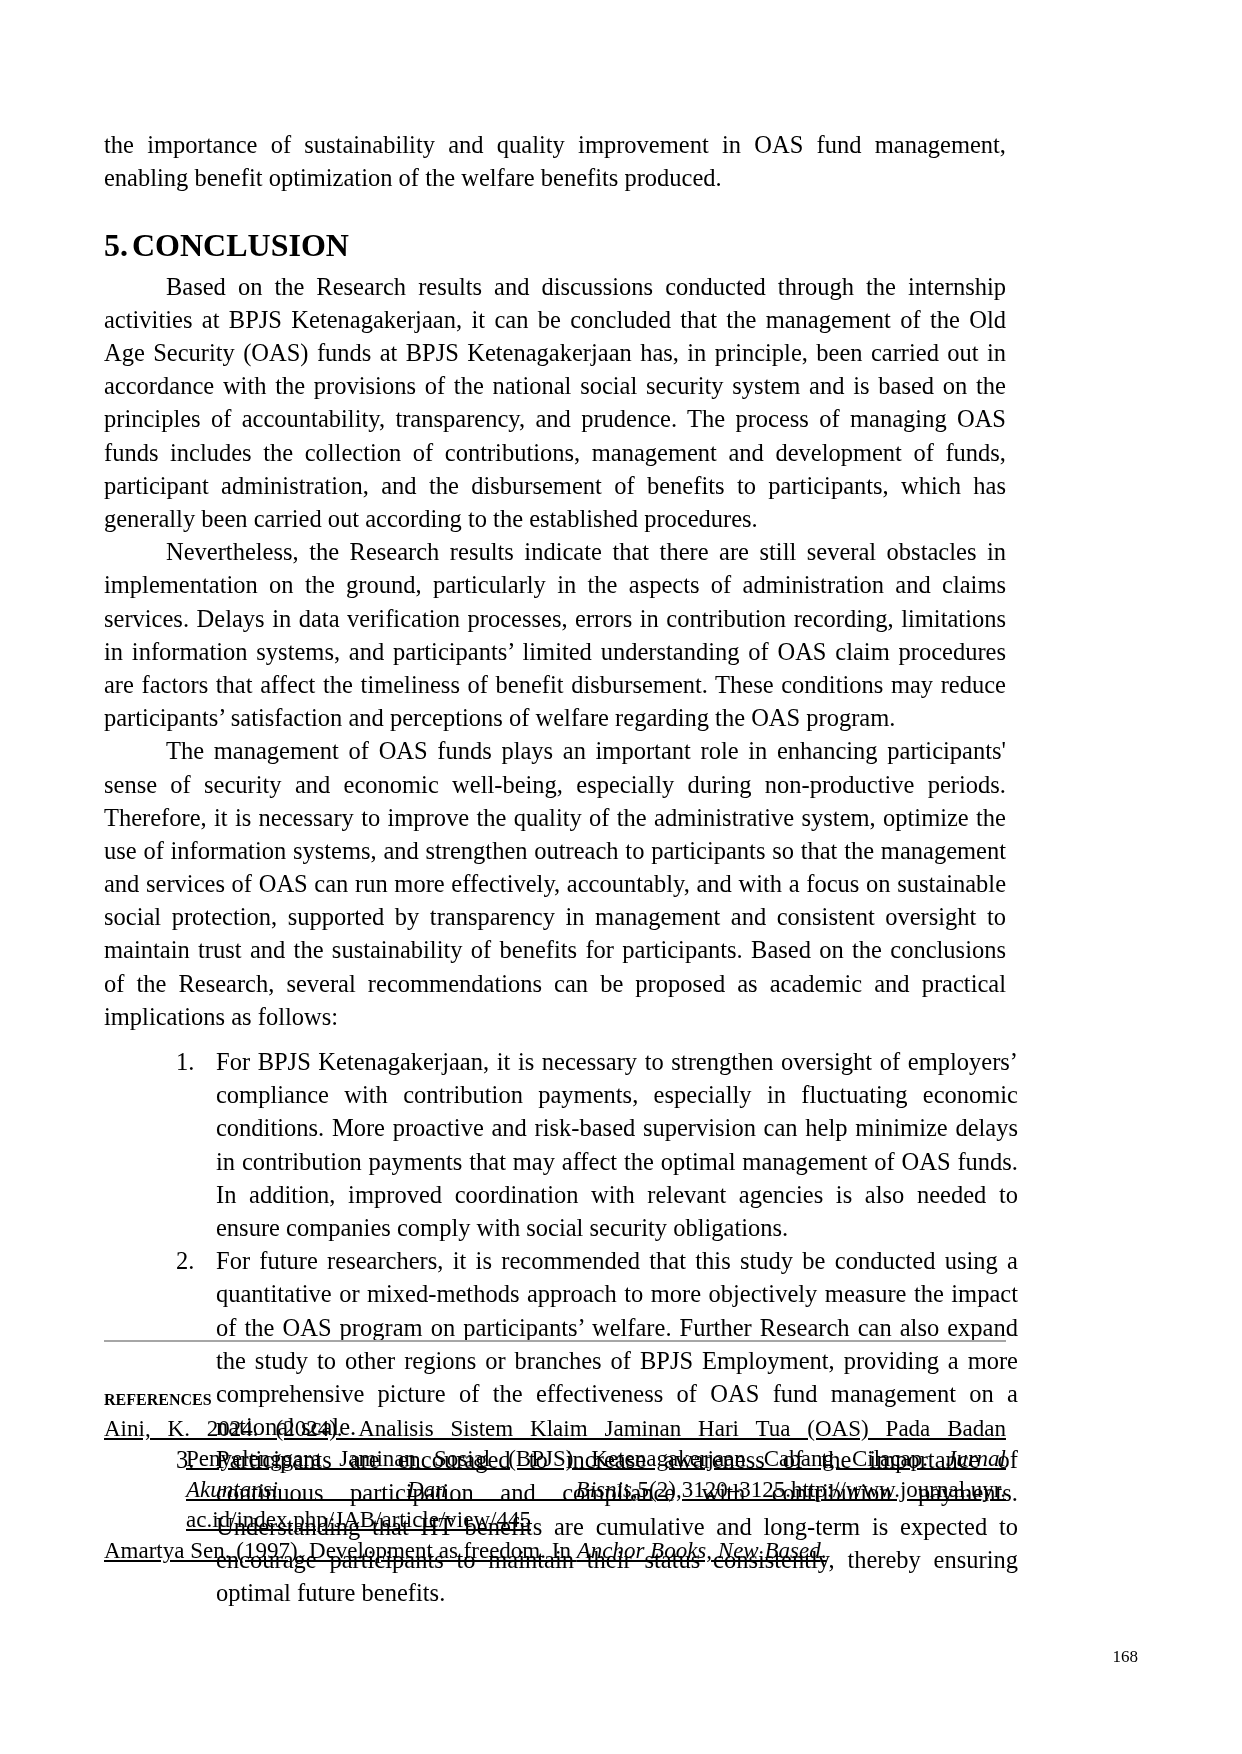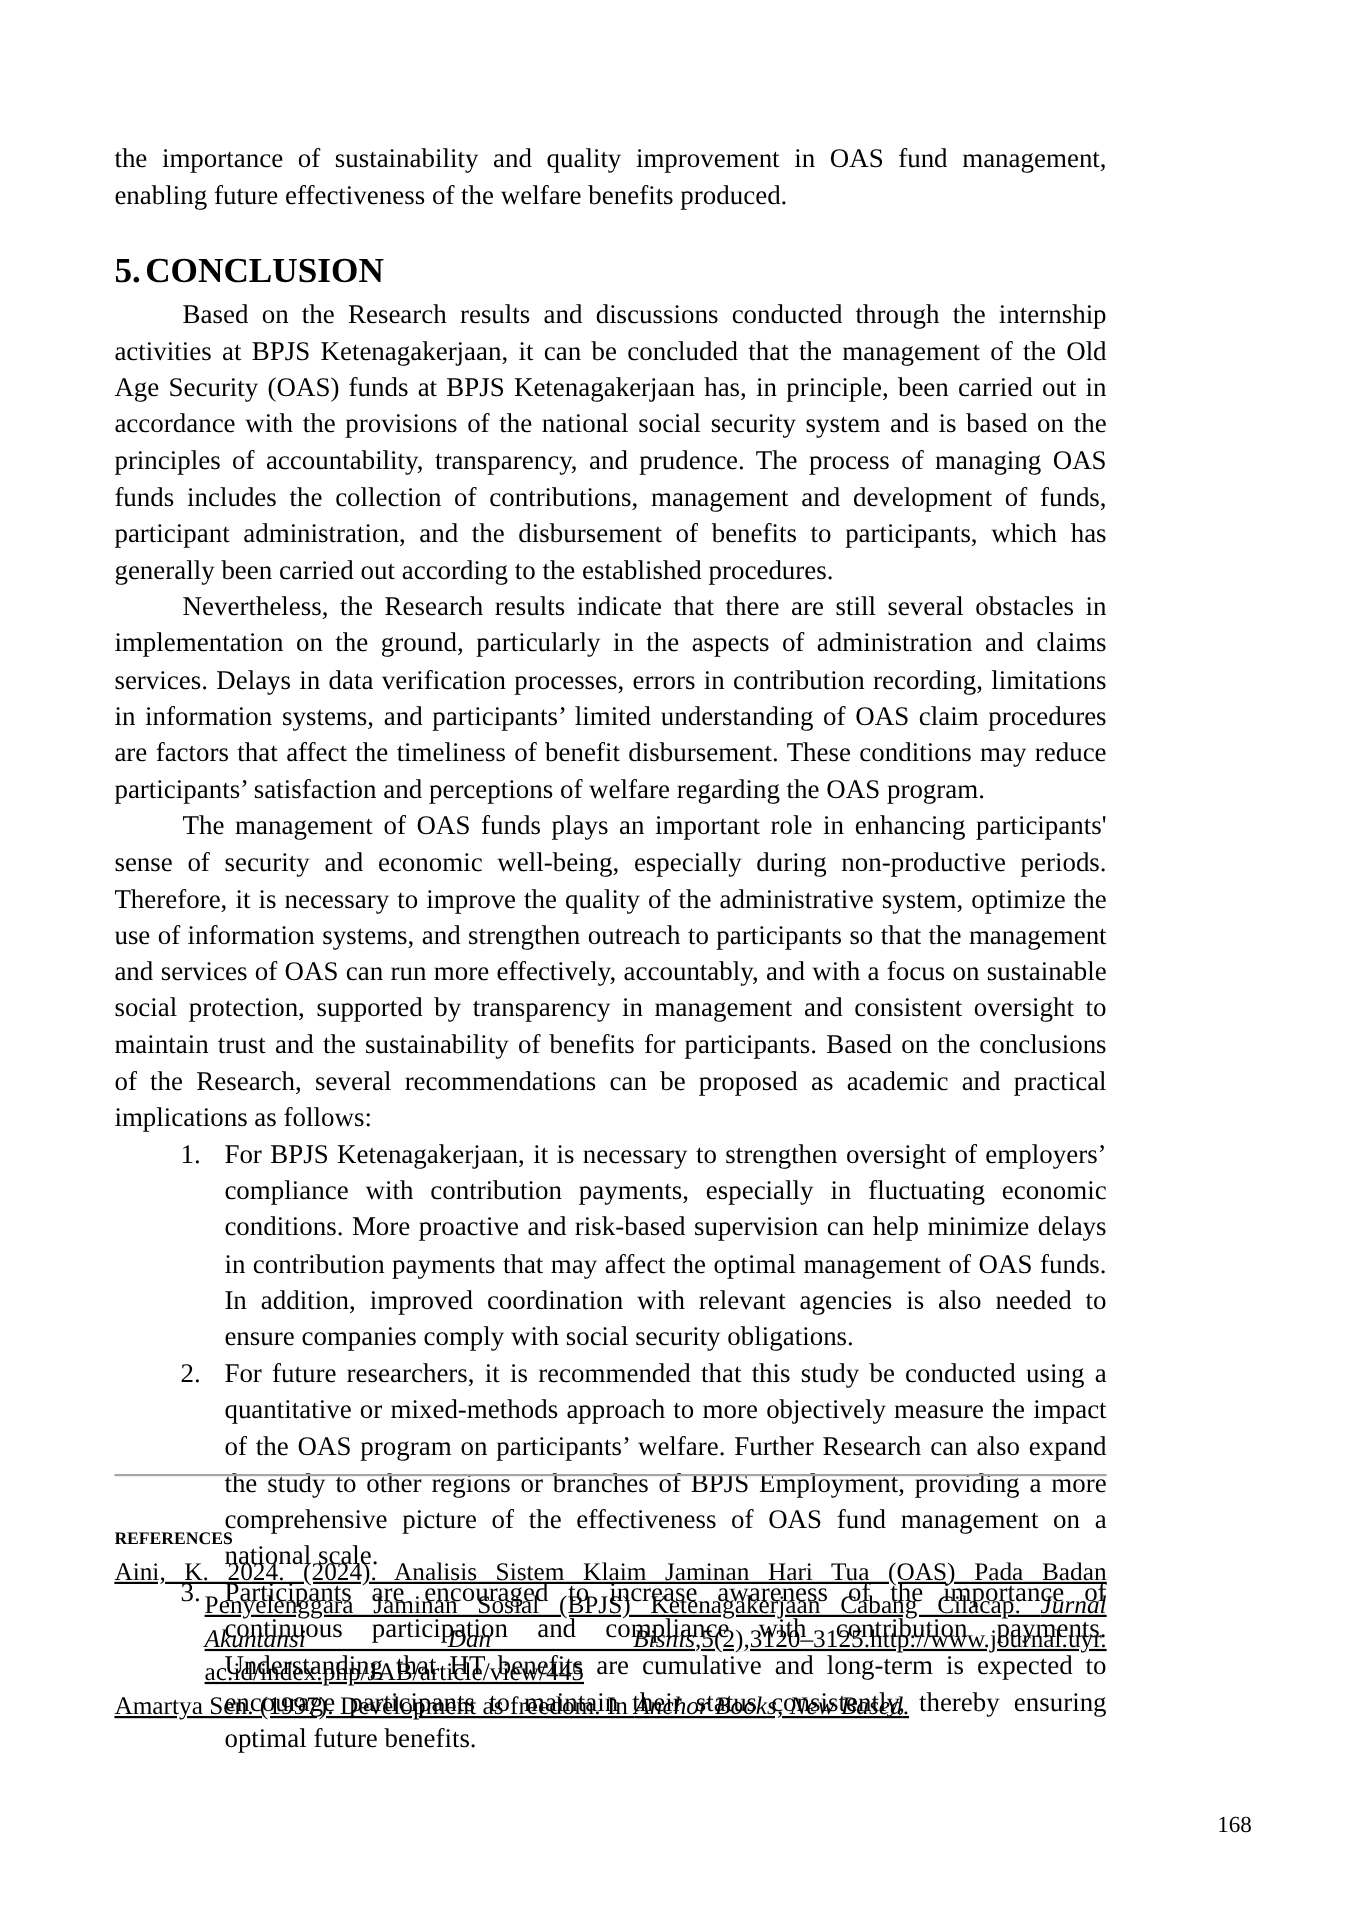--- a/index.html
+++ b/index.html
@@ -42,21 +42,21 @@
     font-size: 32px;
     line-height: 1.355;
     margin: 0;
     padding-top: 30px;
     padding-bottom: 2px;
   }
   .section-heading .num {
     margin-right: 4px;
   }
   ol.recs {
-    margin: 0;
+    margin: 12px;
     padding: 0;
     list-style: none;
     counter-reset: rec;
   }
   ol.recs > li {
     counter-increment: rec;
     position: relative;
     padding-left: 62px;
     margin-left: 38px;
     width: 864px;
@@ -102,33 +102,33 @@
     text-indent: -82px;
     text-decoration: underline;
   }
   .ref-item .it {
     font-style: italic;
   }
   .page-number {
     position: absolute;
     right: 104px;
     top: 1648px;
-    font-size: 21px;
+    font-size: 17px;
     line-height: 1;
     text-align: right;
   }
 </style>
 </head>
 <body>
 
 <div class="page">
 
   <div class="content">
 
-    <p class="continued">the importance of sustainability and quality improvement in OAS fund management, enabling future effectiveness of the welfare benefits produced.</p>
+    <p class="continued">the importance of sustainability and quality improvement in OAS fund management, enabling benefit optimization of the welfare benefits produced.</p>
 
     <h2 class="section-heading">
       <span class="num">5.</span><span>CONCLUSION</span>
     </h2>
 
     <p class="para-indent">Based on the Research results and discussions conducted through the internship activities at BPJS Ketenagakerjaan, it can be concluded that the management of the Old Age Security (OAS) funds at BPJS Ketenagakerjaan has, in principle, been carried out in accordance with the provisions of the national social security system and is based on the principles of accountability, transparency, and prudence. The process of managing OAS funds includes the collection of contributions, management and development of funds, participant administration, and the disbursement of benefits to participants, which has generally been carried out according to the established procedures.</p>
     <p class="para-indent">Nevertheless, the Research results indicate that there are still several obstacles in implementation on the ground, particularly in the aspects of administration and claims services. Delays in data verification processes, errors in contribution recording, limitations in information systems, and participants’ limited understanding of OAS claim procedures are factors that affect the timeliness of benefit disbursement. These conditions may reduce participants’ satisfaction and perceptions of welfare regarding the OAS program.</p>
     <p class="para-indent">The management of OAS funds plays an important role in enhancing participants' sense of security and economic well-being, especially during non-productive periods. Therefore, it is necessary to improve the quality of the administrative system, optimize the use of information systems, and strengthen outreach to participants so that the management and services of OAS can run more effectively, accountably, and with a focus on sustainable social protection, supported by transparency in management and consistent oversight to maintain trust and the sustainability of benefits for participants. Based on the conclusions of the Research, several recommendations can be proposed as academic and practical implications as follows:</p>
 
     <ol class="recs">

